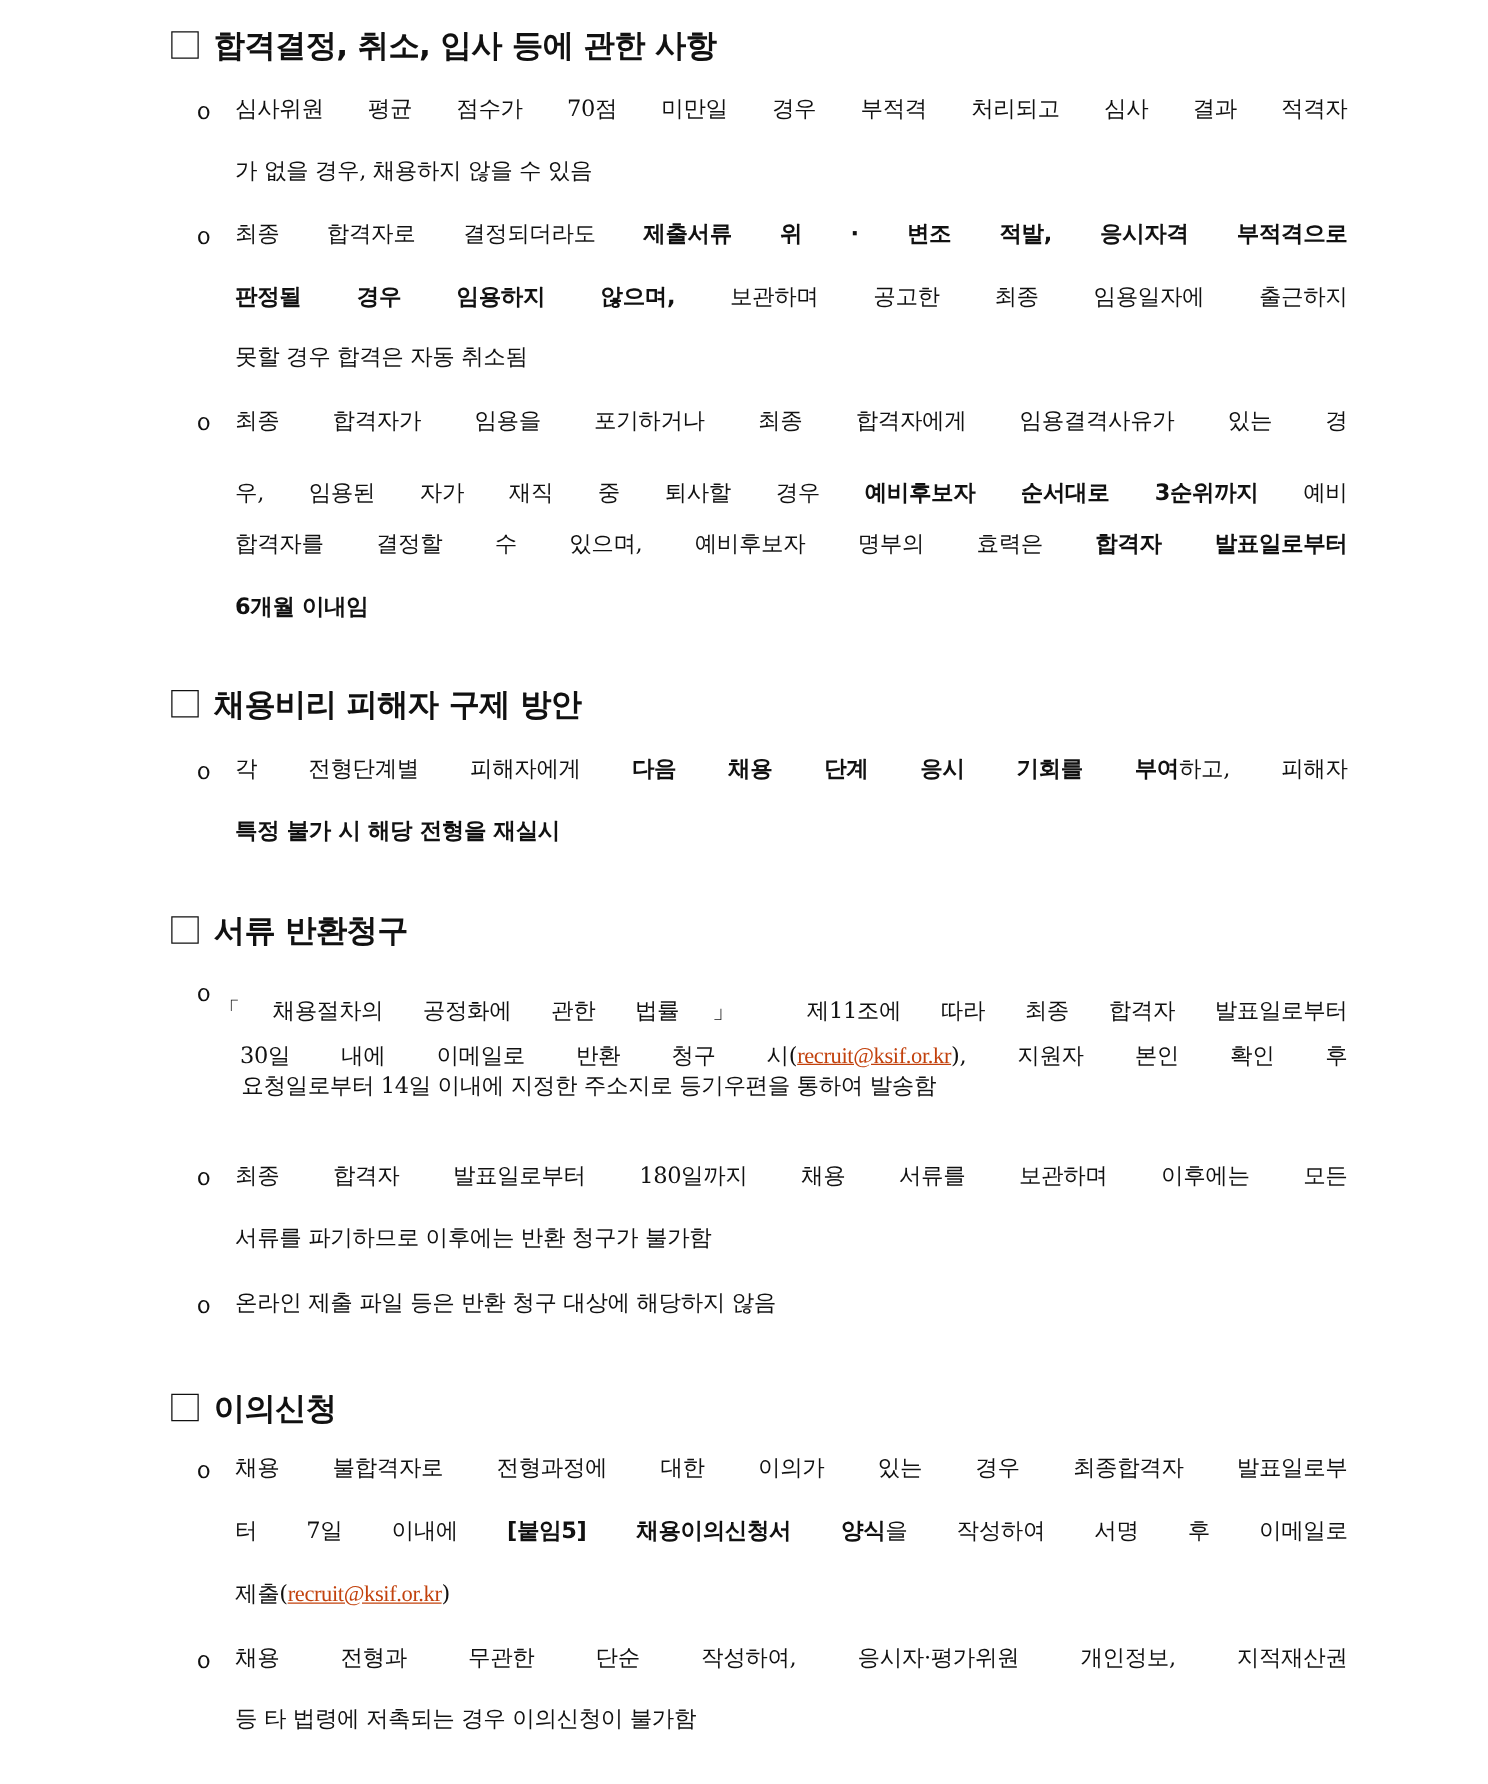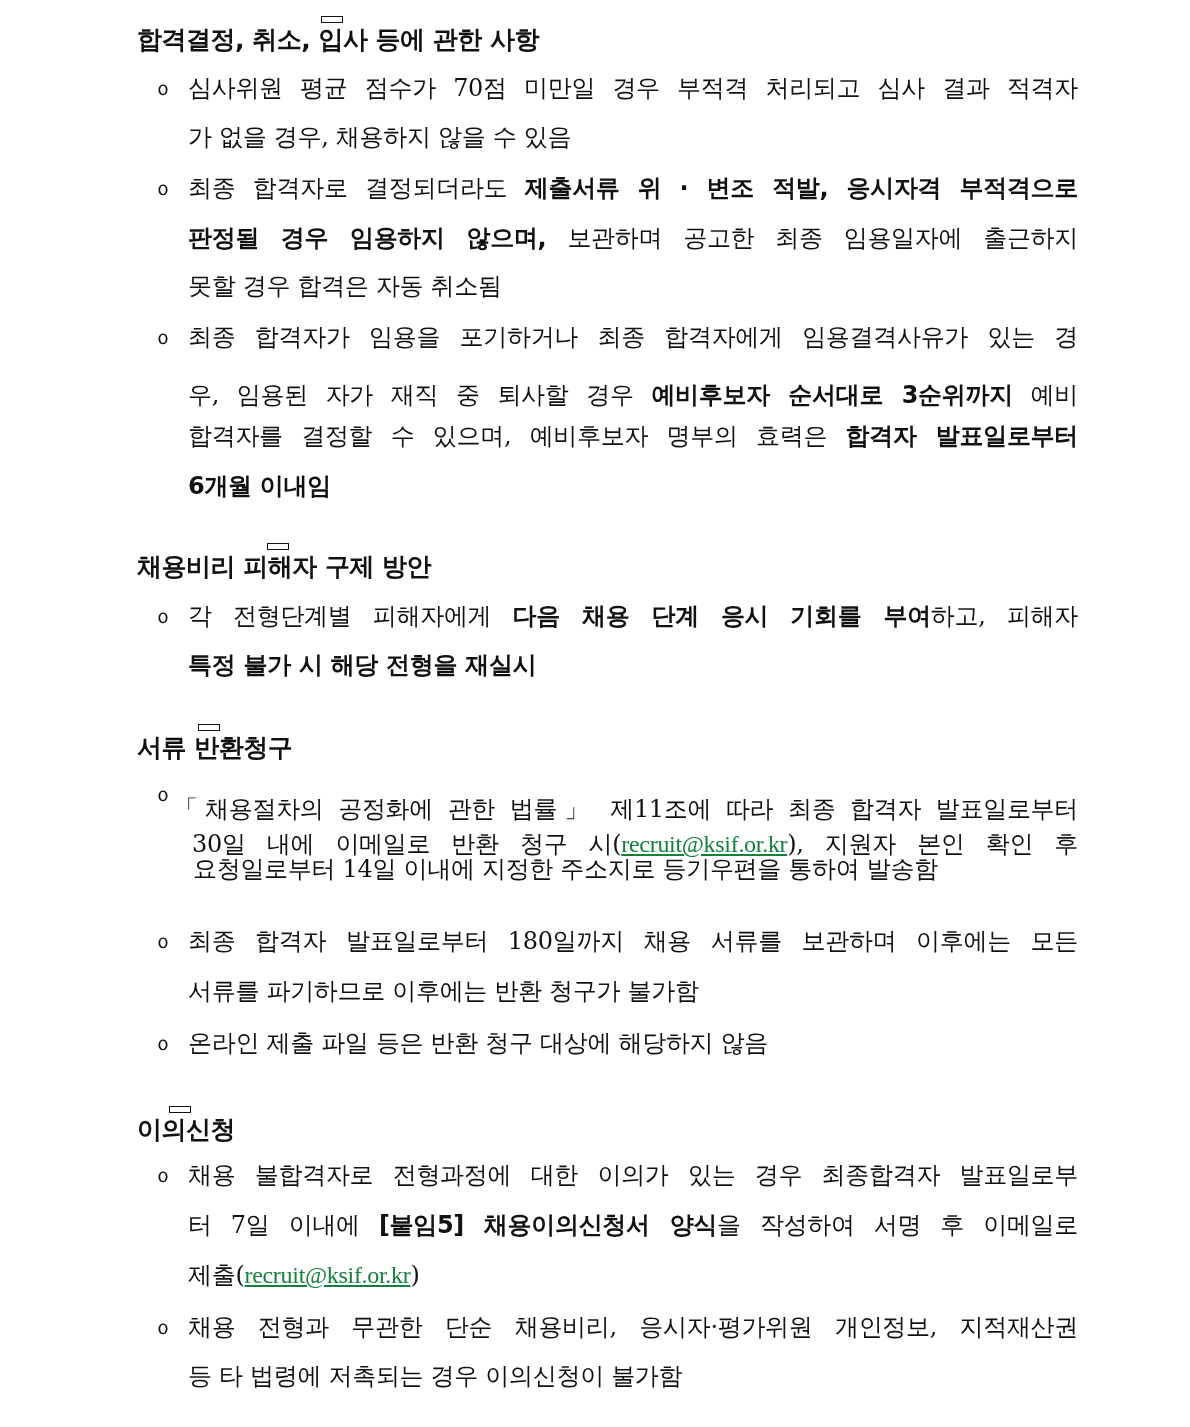--- a/index.html
+++ b/index.html
@@ -26,38 +26,37 @@
       position: absolute;
       left: 137px;
       height: 40px;
       display: flex;
       align-items: center;
       font-size: 25px;
       font-weight: bold;
       font-family: "DejaVu Sans", "Liberation Sans", sans-serif;
       letter-spacing: -0.5px;
       white-space: nowrap;
-      flex-direction: column;
     }
     .checkbox {
       display: inline-block;
       width: 22px;
       height: 22px;
       border: 1.6px solid #111;
       margin-right: 12px;
       box-sizing: border-box;
       background: #fff;
     }
     .line {
       position: absolute;
       left: 188px;
       width: 890px;
       height: 40px;
       line-height: 40px;
-      font-size: 24px;
+      font-size: 18px;
       white-space: nowrap;
       text-align: justify;
       text-align-last: justify;
       letter-spacing: -0.3px;
     }
     .line.last {
       text-align-last: left;
     }
     .bullet {
       position: absolute;
@@ -65,21 +64,21 @@
       height: 40px;
       line-height: 40px;
       font-size: 20px;
       font-family: "DejaVu Sans", "Liberation Sans", sans-serif;
     }
     .b {
       font-weight: bold;
       font-family: "DejaVu Sans", "Liberation Sans", sans-serif;
     }
     .link {
-      color: #15803d;
+      color: #c2410c;
       text-decoration: underline;
       font-family: "Liberation Serif", "DejaVu Serif", serif;
     }
   </style>
 </head>
 <body>
 
 <div class="page" id="page">
     <div>
       <div class="heading" style="top: 16px;">
@@ -126,16 +125,16 @@
     <div>
       <div class="heading" style="top: 1106px;">
         <span class="checkbox"></span>
         <span>이의신청</span>
       </div>
       <div class="bullet" style="top: 1155px;">ｏ</div>
       <div class="line" style="top: 1155px;"><span>채용 불합격자로 전형과정에 대한 이의가 있는 경우 최종합격자 발표일로부</span></div>
       <div class="line" style="top: 1205px;"><span>터 7일 이내에 </span><span class="b">[붙임5] 채용이의신청서 양식</span><span>을 작성하여 서명 후 이메일로</span></div>
       <div class="line last" style="top: 1255px;"><span>제출(</span><a class="link">recruit@ksif.or.kr</a><span>)</span></div>
       <div class="bullet" style="top: 1307px;">ｏ</div>
-      <div class="line" style="top: 1307px;"><span>채용 전형과 무관한 단순 채용비리, 응시자·평가위원 개인정보, 지적재산권</span></div>
+      <div class="line" style="top: 1307px;"><span>채용 전형과 무관한 단순 작성하여, 응시자·평가위원 개인정보, 지적재산권</span></div>
       <div class="line last" style="top: 1356px;"><span>등 타 법령에 저촉되는 경우 이의신청이 불가함</span></div>
     </div>
   </div>
 
 </body></html>

